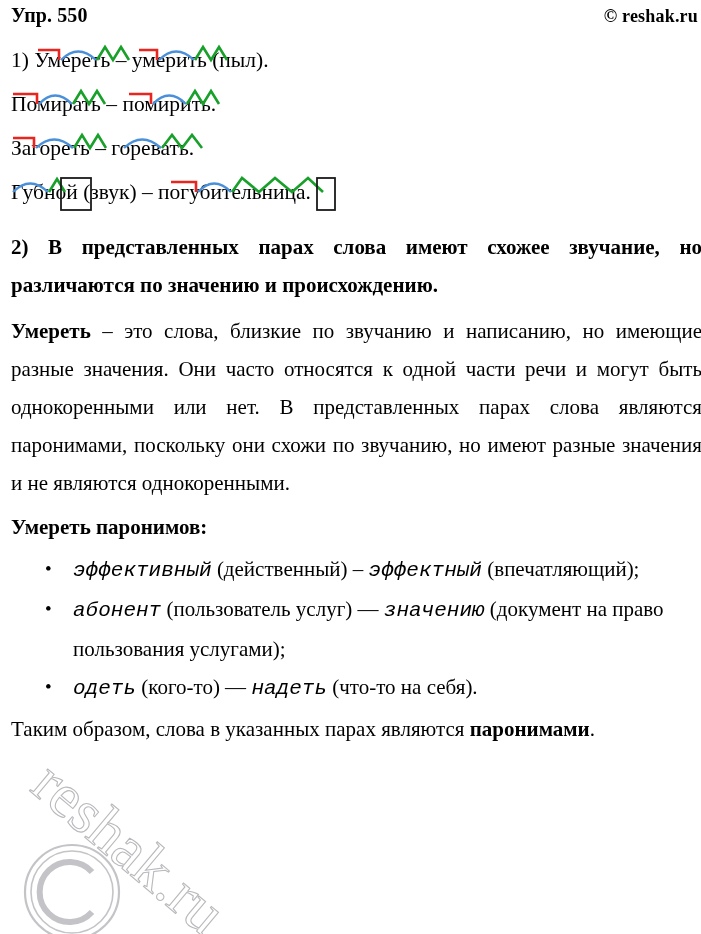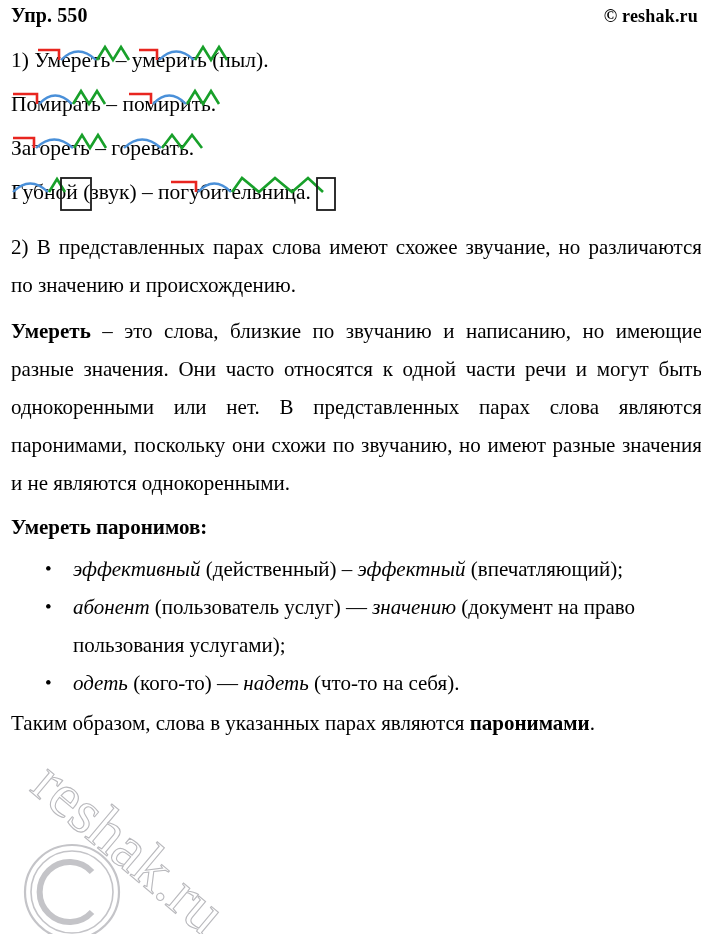--- a/index.html
+++ b/index.html
@@ -79,21 +79,21 @@
 
   
   .para {
     font-size: 21px;
     line-height: 38px;
     text-align: justify;
     text-justify: inter-word;
     margin: 0;
     padding: 0;
   }
-  .para.first-block { margin-top: 14px; }
+  .para.first-block { margin-top: 14px; font-weight: bold; }
   .para.spaced { margin-top: 8px; }
   .para b { font-weight: bold; }
 
   .heading {
     font-size: 21px;
     line-height: 38px;
     font-weight: bold;
     margin: 6px 0 0 0;
   }
 
@@ -110,21 +110,21 @@
     padding-left: 62px;
     text-align: left;
   }
   ul.examples li::before {
     content: "\2022";
     position: absolute;
     left: 34px;
     top: 0;
     font-size: 19px;
   }
-  ul.examples li i { font-style: italic; }
+  ul.examples li i { font-style: italic; font-family: Liberation Mono, monospace; }
 
   .closing {
     font-size: 21px;
     line-height: 38px;
     margin-top: 2px;
   }
   .closing b { font-weight: bold; }
 
   
   .watermark {

